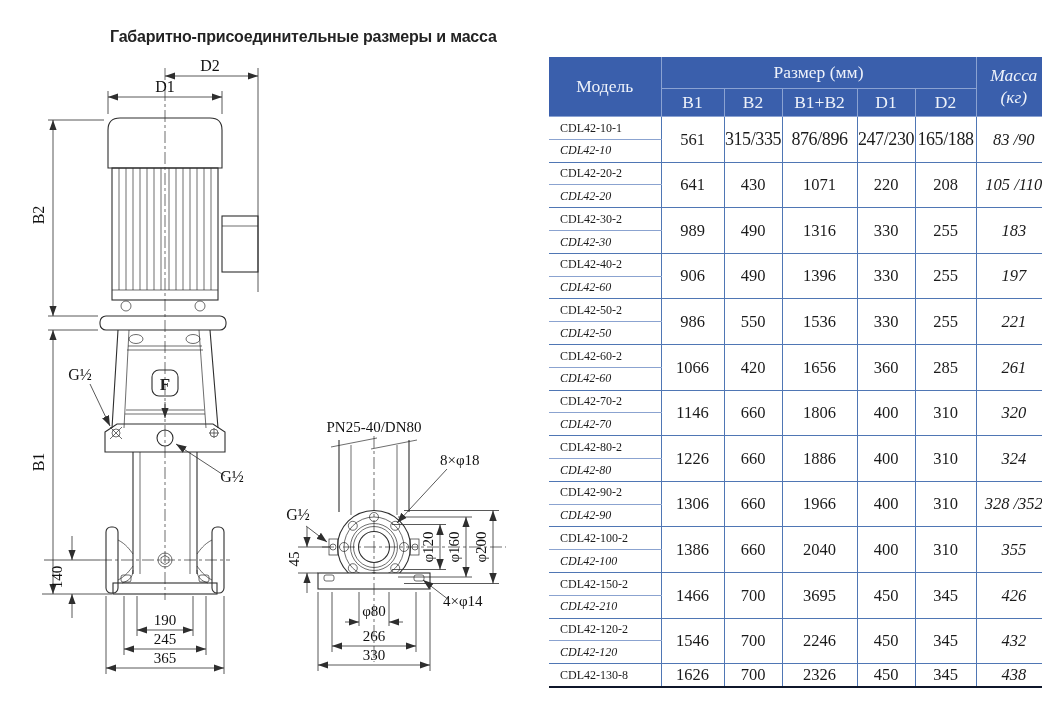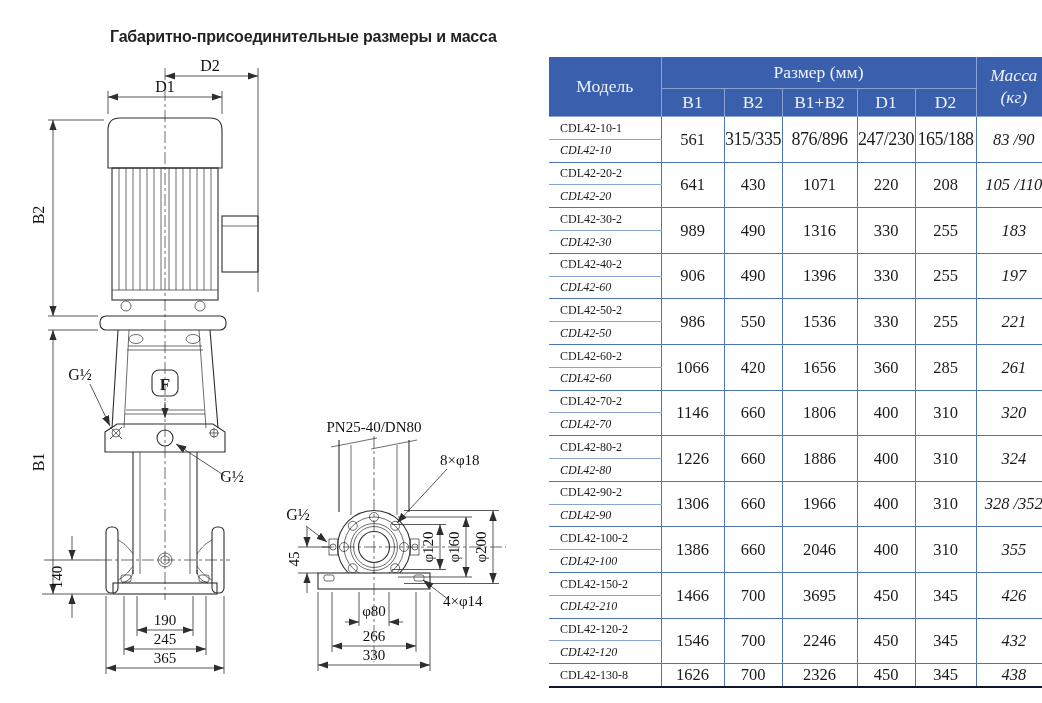--- a/index.html
+++ b/index.html
@@ -364,21 +364,21 @@
       <td class="v" rowspan="2">328 /352</td>
     </tr>
     <tr class="gb">
       <td class="m">CDL42-90</td>
     </tr>
 
     <tr class="ga">
       <td class="m">CDL42-100-2</td>
       <td class="v" rowspan="2">1386</td>
       <td class="v" rowspan="2">660</td>
-      <td class="v" rowspan="2">2046</td>
+      <td class="v" rowspan="2">2040</td>
       <td class="v" rowspan="2">400</td>
       <td class="v" rowspan="2">310</td>
       <td class="v" rowspan="2">355</td>
     </tr>
     <tr class="gb">
       <td class="m">CDL42-100</td>
     </tr>
 
     <tr class="ga">
       <td class="m">CDL42-150-2</td>

